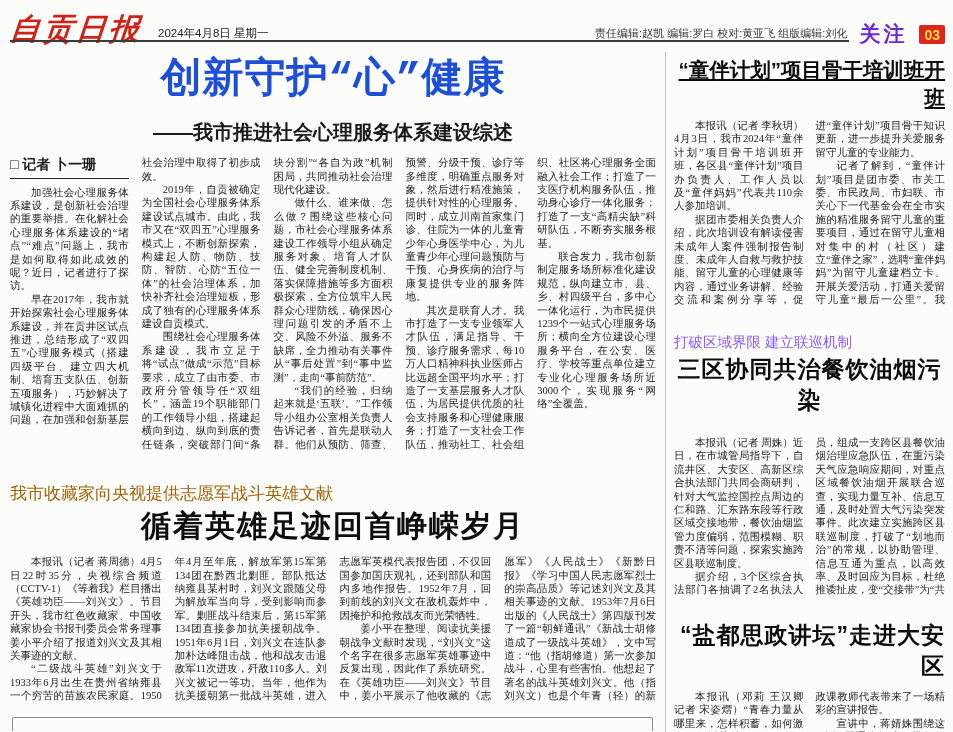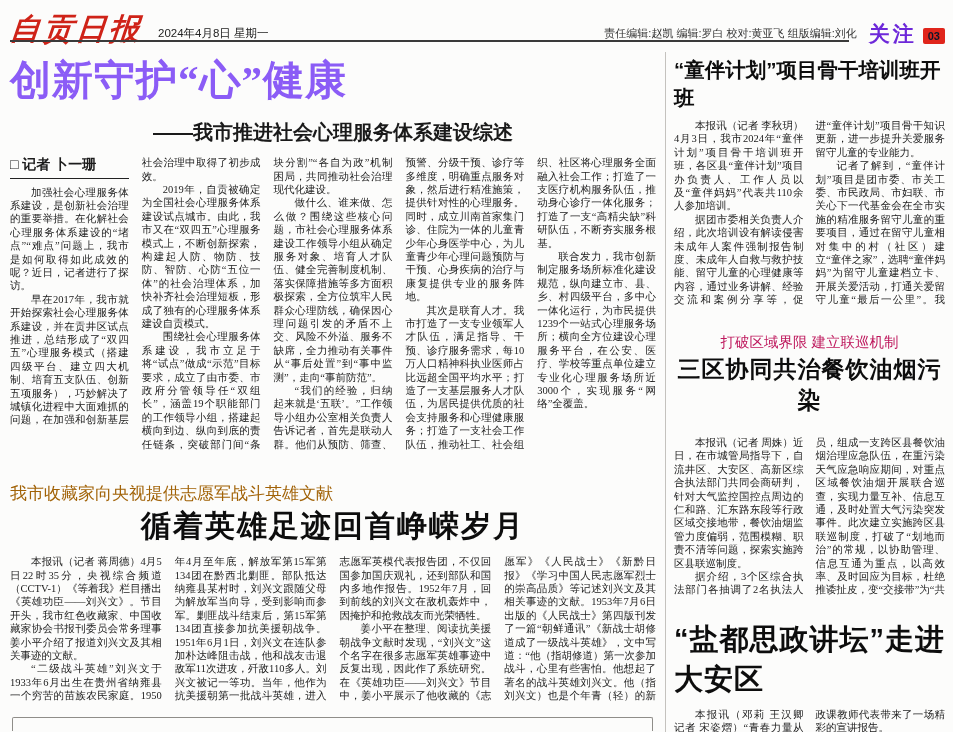--- a/index.html
+++ b/index.html
@@ -8,55 +8,55 @@
         font-family:"Liberation Serif",serif;}
   
   .hdr{position:relative;height:38px;display:flex;align-items:flex-end;}
   .masthead{font-family:"DejaVu Serif",serif;font-style:italic;font-weight:bold;
             font-size:30px;line-height:1;color:#cf2318;letter-spacing:3px;transform:skewX(-5deg);}
   .date{font-family:"Liberation Sans",sans-serif;font-size:11.5px;color:#222;margin-left:16px;padding-bottom:3px;}
   .hspacer{flex:1;}
   .editors{font-family:"Liberation Sans",sans-serif;font-size:11px;color:#333;padding-bottom:3px;}
   .section{font-family:"Liberation Sans",sans-serif;font-size:21px;font-weight:bold;color:#6d28d9;
            margin-left:12px;letter-spacing:3px;line-height:1;padding-bottom:0px;}
-  .pagenum{font-family:"Liberation Sans",sans-serif;background:#e0251b;color:#0f172a;font-weight:bold;
-           font-size:11px;line-height:1;padding:3px 5px 2px;margin-left:6px;border-radius:2px;}
+  .pagenum{font-family:"Liberation Sans",sans-serif;background:#e0251b;color:#fde047;font-weight:bold;
+           font-size:14px;line-height:1;padding:3px 5px 2px;margin-left:12px;border-radius:2px;}
   .hrule{position:absolute;left:0;bottom:2px;height:2px;background:#3a3a3a;width:calc(100% - 96px);}
   
   .content{display:flex;margin-top:6px;height:682px;}
   .left{width:646px;display:flex;flex-direction:column;}
   .vdivider{width:1px;background:#c4c2be;margin:2px 8px 0 9px;}
   .right{flex:1;display:flex;flex-direction:column;min-width:0;}
   
-  .lead-h1{font-family:Liberation Serif, serif;font-weight:900;font-size:41px;line-height:1.1;
-           text-align:left;margin:8px 0 4px;color:#8b5cf6;letter-spacing:1px;}
+  .lead-h1{font-family:Liberation Mono, monospace;font-weight:900;font-size:41px;line-height:1.1;
+           text-align:center;margin:8px 0 4px;color:#1d4ed8;letter-spacing:1px;}
   .lead-h2{font-family:"Liberation Sans",sans-serif;font-weight:600;font-size:20px;
            text-align:center;margin:16px 0 10px;color:#1a1a1a;}
   .body-cols{font-size:10.5px;line-height:13.4px;text-align:justify;overflow:hidden;}
   .lead-body{column-count:5;column-gap:13px;height:316px;}
   .para{margin:0;text-indent:2em;}
   .byline{display:block;font-family:"Liberation Sans",sans-serif;font-size:14px;font-weight:bold;
           border-bottom:1.5px solid #222;padding:2px 0 6px;margin-bottom:7px;text-indent:0;}
   
   .b-kicker{font-family:"Liberation Sans",sans-serif;font-size:17px;font-weight:500;text-align:left;
             margin:10px 0 1px;color:#a16207;}
   .b-h1{font-family:"Liberation Sans",sans-serif;font-weight:900;font-size:30px;text-align:center;
         margin:0 0 8px;color:#0d0d0d;letter-spacing:2px;}
   .bottom-body{column-count:4;column-gap:13px;height:156px;}
   .bottom-box{border:1px solid #8f8d89;border-bottom:none;border-radius:2px 2px 0 0;
               height:13px;margin:6px 3px 0 2px;}
   
   .r-art{display:flex;flex-direction:column;}
-  .r-h1a{font-family:"Liberation Sans",sans-serif;font-weight:900;font-size:20.5px;text-align:left;
-         margin:6px 0 7px;color:#0d0d0d;}
-  .r-kicker{font-family:"Liberation Sans",sans-serif;font-size:14.5px;font-weight:500;text-align:center;
-            margin:14px 0 2px;color:#be185d;}
+  .r-h1a{font-family:"Liberation Sans",sans-serif;font-weight:900;font-size:20.5px;text-align:right;
+         margin:6px 0 7px;color:#0d0d0d;text-decoration:underline;}
+  .r-kicker{font-family:"Liberation Sans",sans-serif;font-size:14.5px;font-weight:500;
+            margin:14px 0 2px;color:#8b5cf6;}
   .r-h1b{font-family:"Liberation Sans",sans-serif;font-weight:900;font-size:23px;text-align:center;
          margin:0 0 20px;color:#0d0d0d;letter-spacing:1px;}
-  .r-h1c{font-family:"Liberation Sans",sans-serif;font-weight:900;font-size:29px;text-align:left;
+  .r-h1c{font-family:"Liberation Sans",sans-serif;font-weight:900;font-size:23px;text-align:right;
          margin:16px 0 8px;color:#0d0d0d;letter-spacing:1px;}
   .r-body{column-count:2;column-gap:12px;}
   .r-body-1{height:200px;}
   .r-body-2{height:168px;}
   .r-body-3{height:172px;}
 </style>
 </head>
 <body>
 
 <div class="page">

